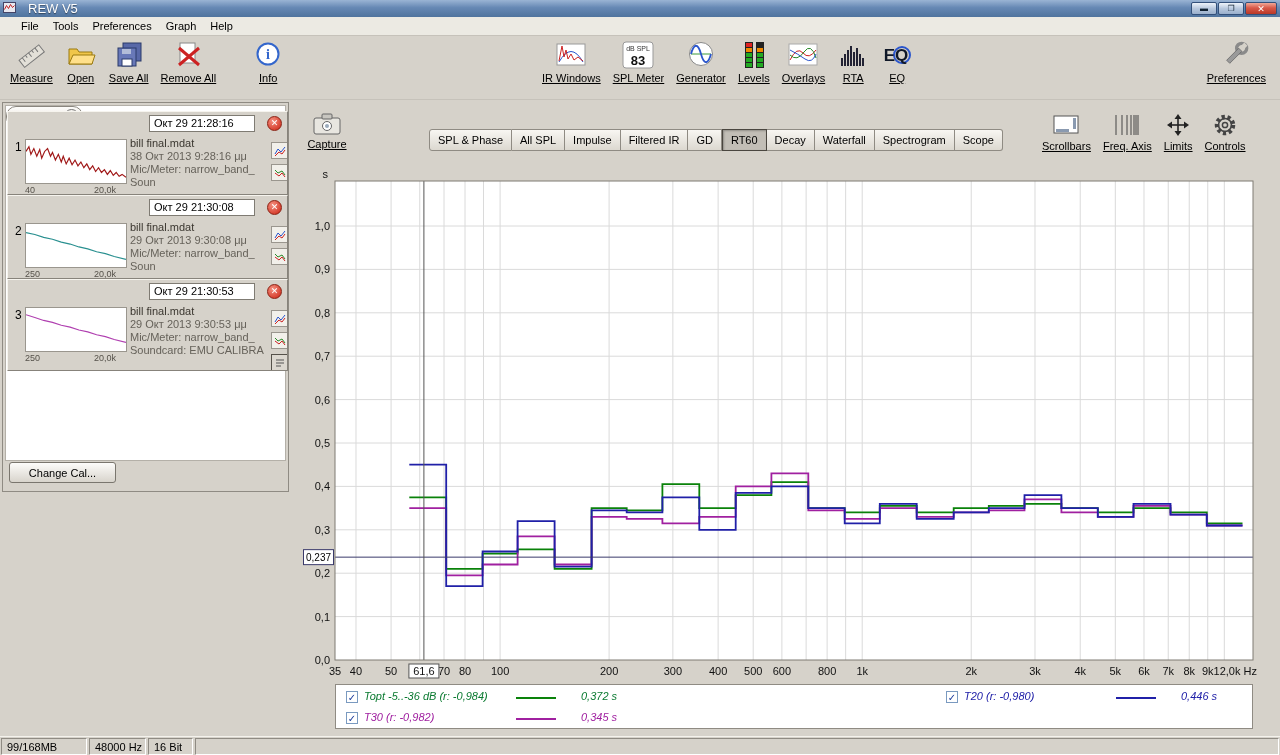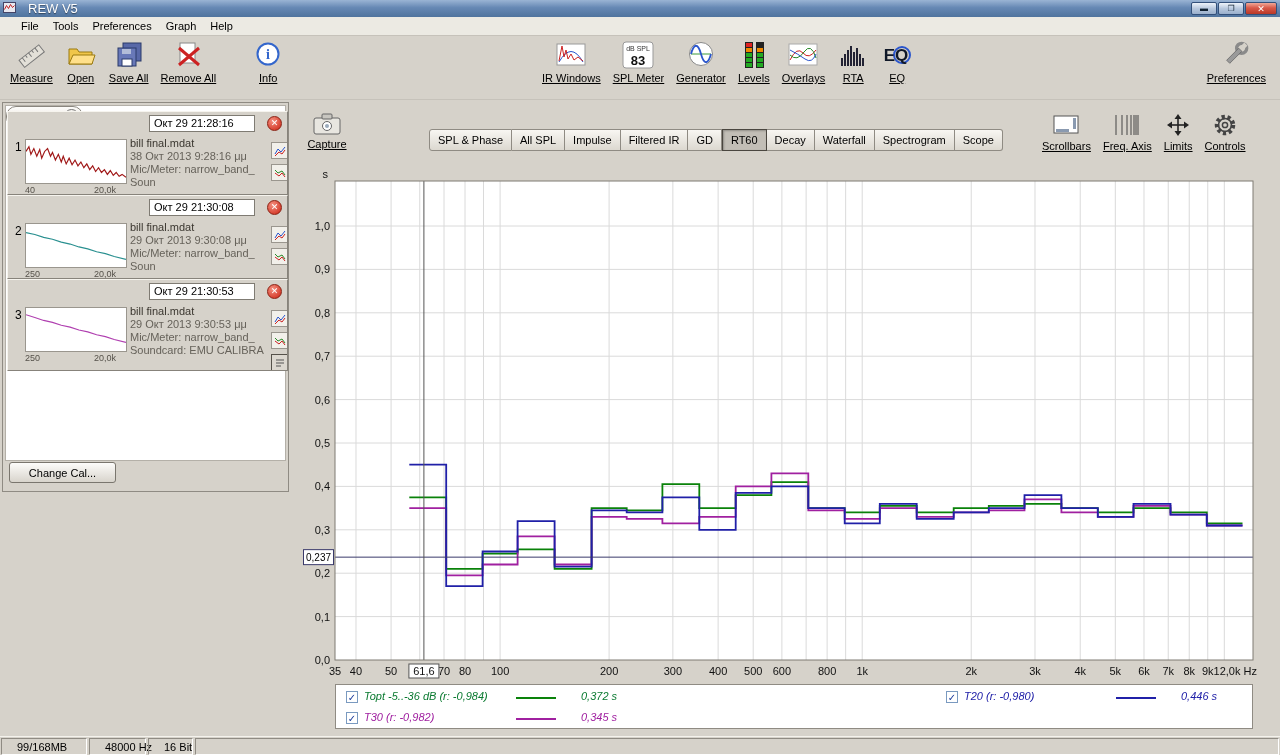--- a/index.html
+++ b/index.html
@@ -77,21 +77,21 @@
   .legend { position:absolute; left:335px; top:684px; width:918px; height:45px; background:#fff; border:1px solid #8f8b83; }
   .lg-entry { position:absolute; height:16px; width:298px; }
   .cb { position:absolute; left:0; top:1px; width:12px; height:12px; border:1px solid #7a9ac0; background:#fff;
     font-size:10px; line-height:11px; text-align:center; color:#1a3a9a; }
   .lg-lab { position:absolute; left:18px; top:0; font-style:italic; white-space:nowrap; }
   .lg-sw { position:absolute; left:170px; top:7px; width:40px; height:2px; }
   .lg-val { position:absolute; left:235px; top:0; font-style:italic; white-space:nowrap; }
 
   
   .statusbar { position:absolute; left:0; top:736px; width:100%; height:19px; background:#d6d2ca; border-top:1px solid #f4f2ec; }
-  .sb-cell { position:absolute; top:1px; height:17px; border:1px solid; border-color:#8f8b83 #fff #fff #8f8b83; padding:2px 15px; white-space:nowrap; }
+  .sb-cell { position:absolute; top:1px; height:17px; border:1px solid; border-color:#8f8b83 #fff #fff #8f8b83; padding:2px 5px; white-space:nowrap; }
 </style>
 </head>
 <body>
 
 <div class="titlebar">
   <span>
     <svg width="13" height="13">
         <rect x="0.5" y="1.5" width="12" height="10" fill="#e8e8f0" stroke="#446"></rect>
         <polyline points="1.5,8.5 3.5,4.5 5.5,7.5 7.5,3.5 9.5,6.5 11.5,4.5" fill="none" stroke="#c22222"></polyline>
       </svg>

